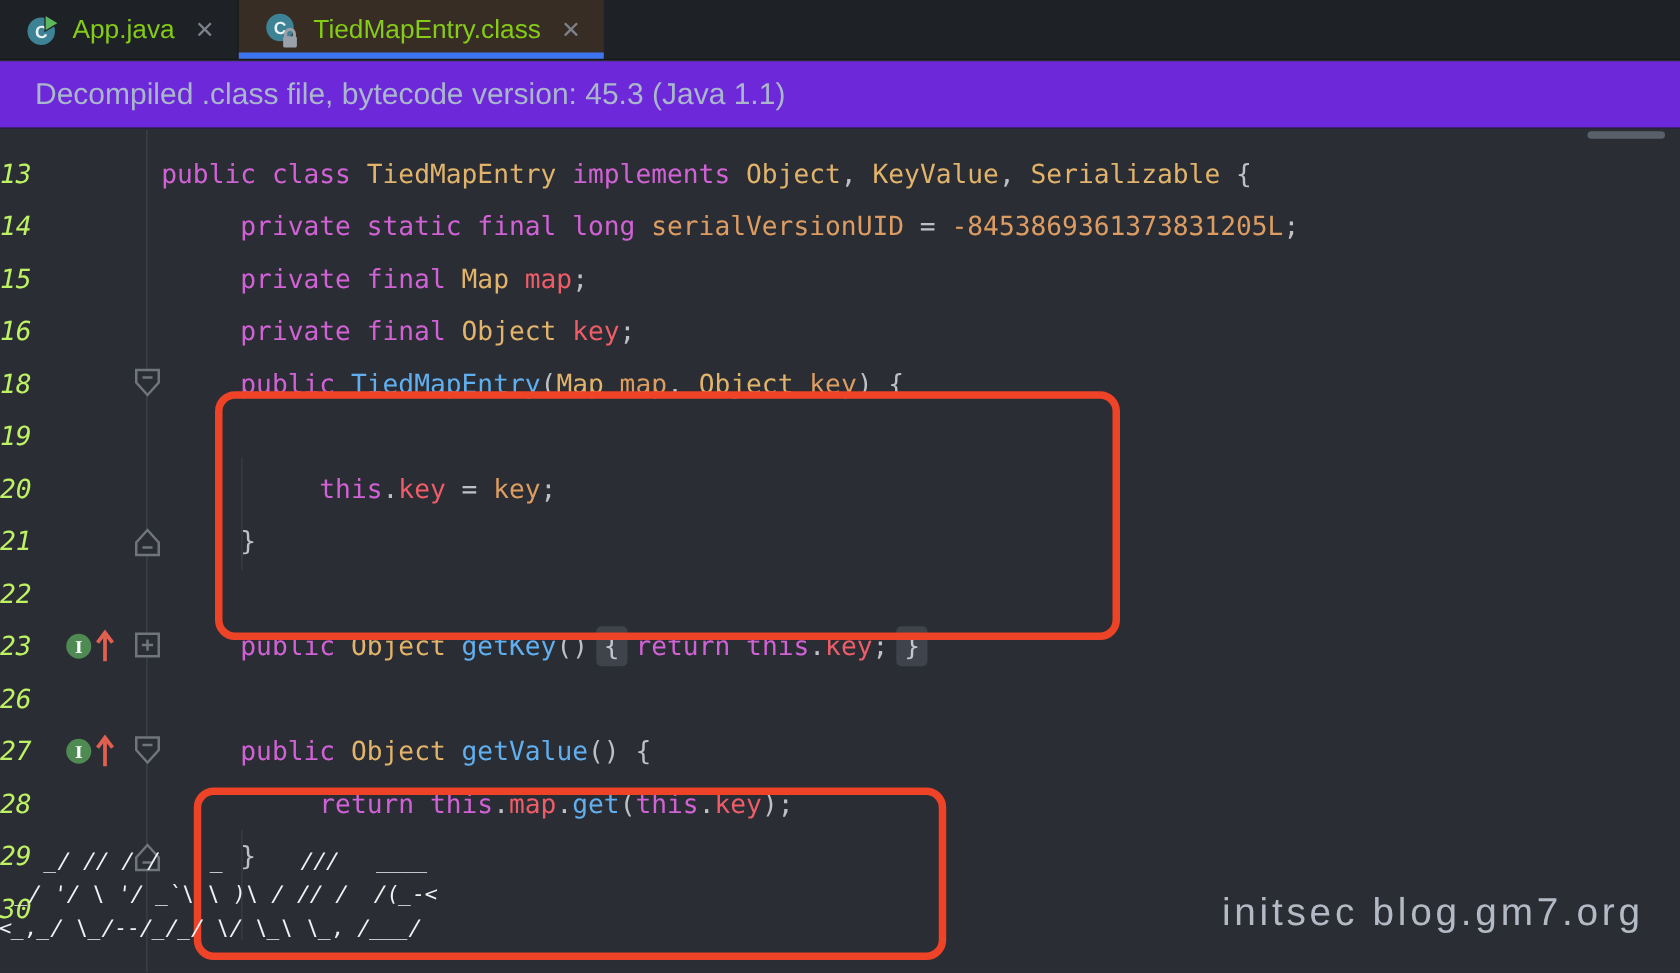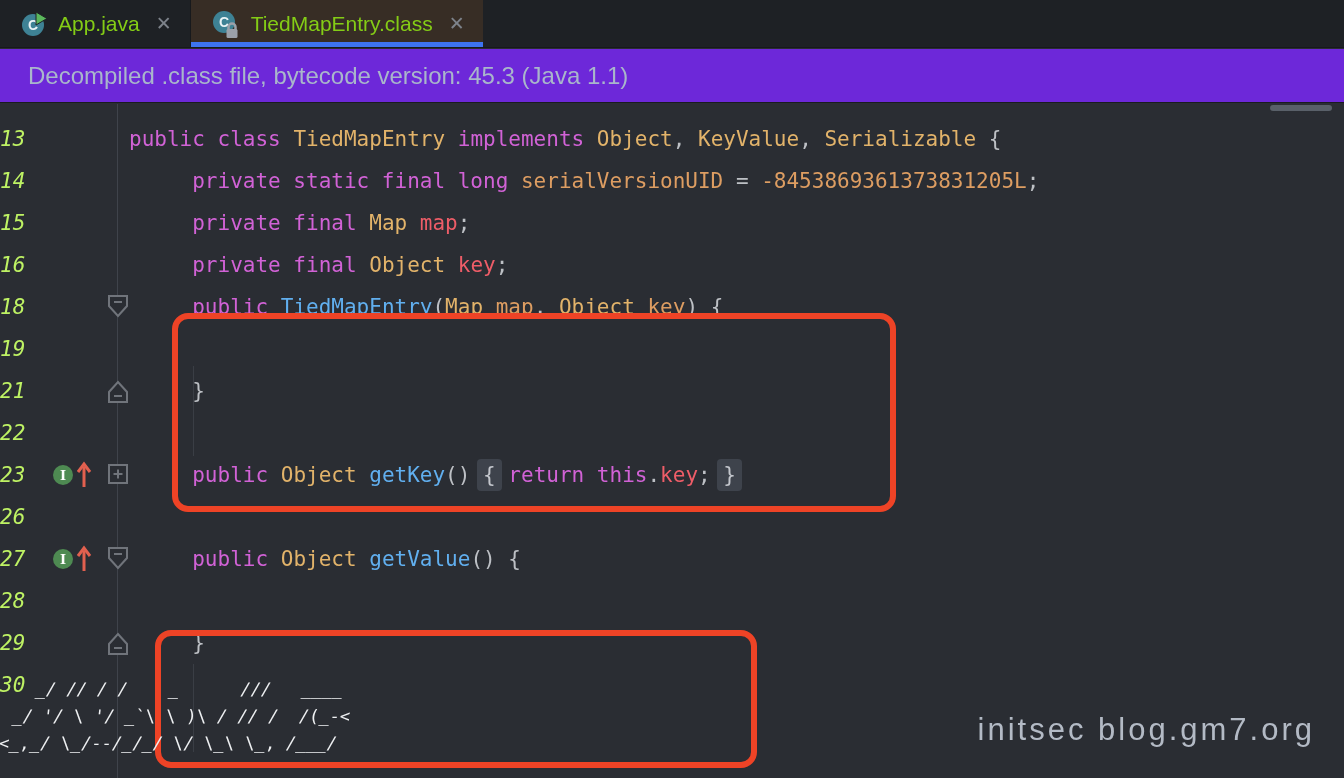--- a/index.html
+++ b/index.html
@@ -109,20 +109,24 @@
           <span class="fslot"><svg width="26" height="30" viewBox="0 0 26 30">
               <path d="M4 4 H22 V14 L13 24 L4 14 Z" fill="#2a2d33" stroke="#70747b" stroke-width="2"></path>
               <line x1="9" y1="10" x2="17" y2="10" stroke="#70747b" stroke-width="2"></line>
             </svg></span>
           <span class="code"><span class="pln">     </span><span class="kw">public </span><span class="fn">TiedMapEntry</span><span class="pln">(</span><span class="cls">Map </span><span class="orn">map</span><span class="pln">, </span><span class="cls">Object </span><span class="orn">key</span><span class="pln">) {</span></span>
         </div>
         <div class="row">
           <span class="ln">19</span>
         </div>
         <div class="row">
+          <span class="ln">20</span>
+          <span class="code"><span class="pln">          </span><span class="kw">this</span><span class="pln">.</span><span class="fld">key</span><span class="pln"> = </span><span class="orn">key</span><span class="pln">;</span></span>
+        </div>
+        <div class="row">
           <span class="ln">21</span>
           <span class="fslot"><svg width="26" height="30" viewBox="0 0 26 30">
               <path d="M4 26 H22 V16 L13 6 L4 16 Z" fill="#2a2d33" stroke="#70747b" stroke-width="2"></path>
               <line x1="9" y1="20" x2="17" y2="20" stroke="#70747b" stroke-width="2"></line>
             </svg></span>
           <span class="code"><span class="pln">     }</span></span>
         </div>
         <div class="row">
           <span class="ln">22</span>
           <span class="code"></span>
@@ -155,20 +159,21 @@
               <path d="M26 11 L32 3 L38 11" fill="none" stroke="#e2604f" stroke-width="3"></path>
             </svg></span>
           <span class="fslot"><svg width="26" height="30" viewBox="0 0 26 30">
               <path d="M4 4 H22 V14 L13 24 L4 14 Z" fill="#2a2d33" stroke="#70747b" stroke-width="2"></path>
               <line x1="9" y1="10" x2="17" y2="10" stroke="#70747b" stroke-width="2"></line>
             </svg></span>
           <span class="code"><span class="pln">     </span><span class="kw">public </span><span class="cls">Object </span><span class="fn">getValue</span><span class="pln">() {</span></span>
         </div>
         <div class="row">
           <span class="ln">28</span>
+          <span class="code"><span class="pln">          </span><span class="kw">return this</span><span class="pln">.</span><span class="fld">map</span><span class="pln">.</span><span class="fn">get</span><span class="pln">(</span><span class="kw">this</span><span class="pln">.</span><span class="fld">key</span><span class="pln">);</span></span>
         </div>
         <div class="row">
           <span class="ln">29</span>
           <span class="fslot"><svg width="26" height="30" viewBox="0 0 26 30">
               <path d="M4 26 H22 V16 L13 6 L4 16 Z" fill="#2a2d33" stroke="#70747b" stroke-width="2"></path>
               <line x1="9" y1="20" x2="17" y2="20" stroke="#70747b" stroke-width="2"></line>
             </svg></span>
           <span class="code"><span class="pln">     }</span></span>
         </div>
         <div class="row">

